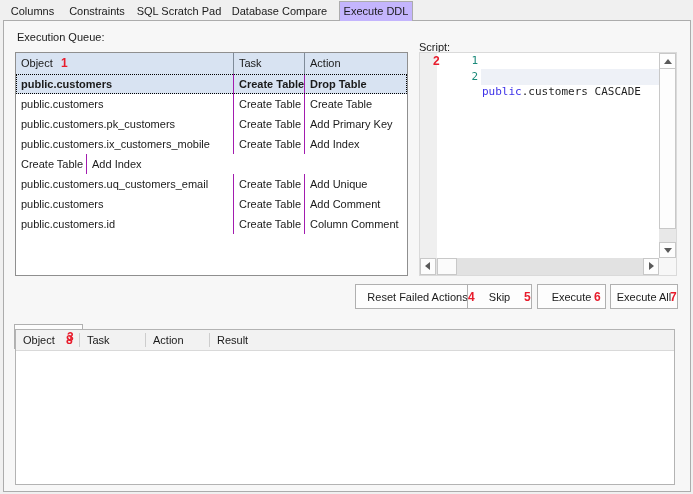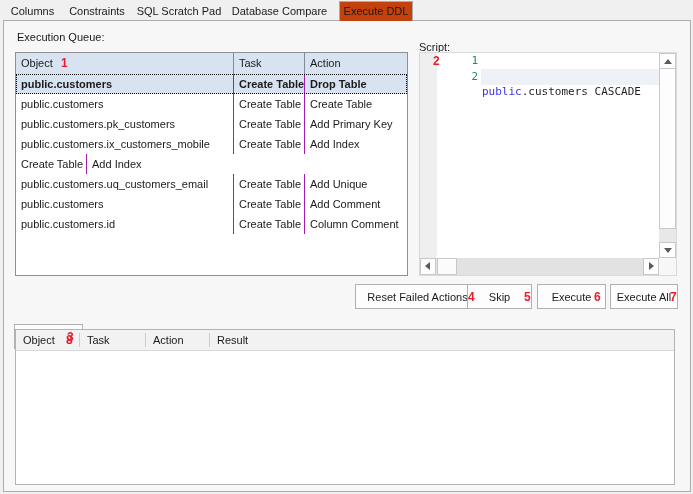--- a/index.html
+++ b/index.html
@@ -20,21 +20,21 @@
     text-align:center; line-height:18px; white-space:nowrap;
     cursor:default;
   }
   .tab:nth-child(1) { left:4px;   width:57px;  }
   .tab:nth-child(2) { left:61px;  width:72px;  }
   .tab:nth-child(3) { left:133px; width:92px;  }
   .tab:nth-child(4) { left:225px; width:109px; }
   .tab:nth-child(5) { left:339px; width:74px;  }
   .tab.active {
     top:1px; height:20px; line-height:18px;
-    background:#c2410c;
+    background:#c4b5fd;
     border:1px solid #acacac; border-bottom:none;
     z-index:3;
   }
 
   
   .panel {
     position:absolute; left:3px; top:20px; width:688px; height:472px;
     background:#f7f7f7; border:1px solid #acacac;
     z-index:1;
   }

